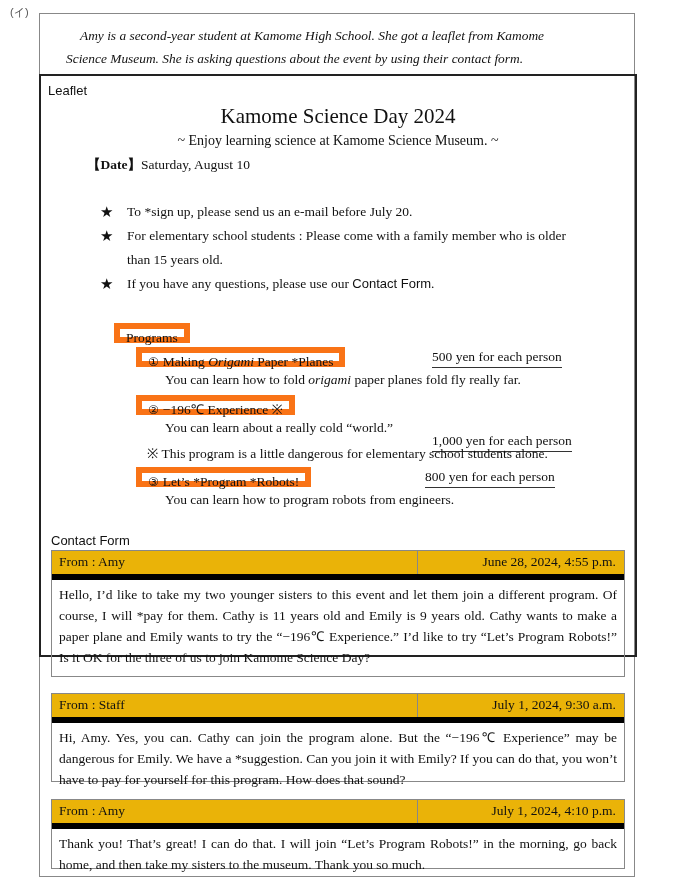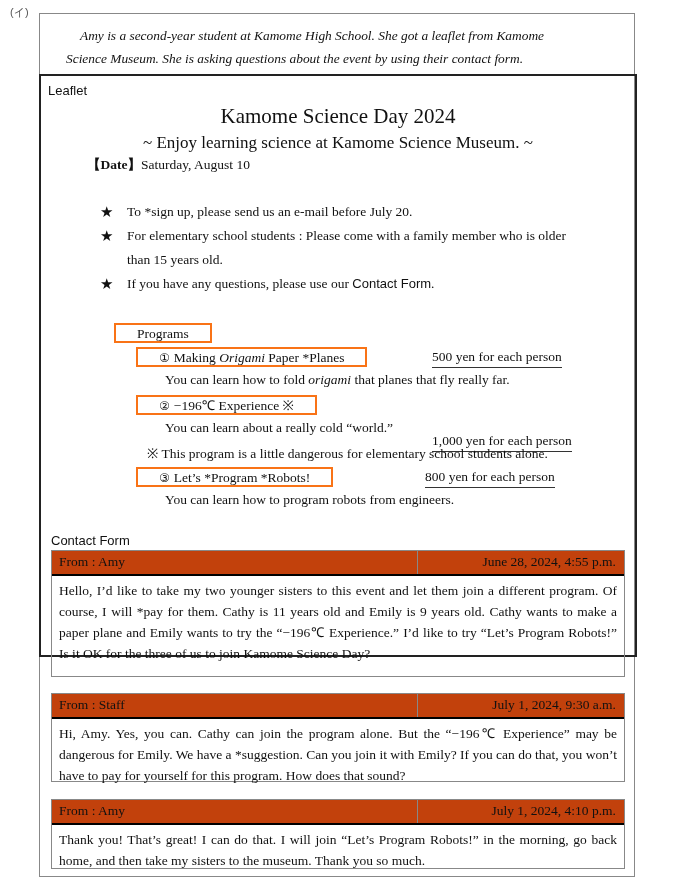--- a/index.html
+++ b/index.html
@@ -18,37 +18,37 @@
   #intro .line1 { padding-left: 14px; }
 
   #leaflet { position: absolute; left: 39px; top: 74px; width: 598px; height: 583px;
              border: 2px solid #222; box-sizing: border-box; }
   .box-label { position: absolute; font-family: "Liberation Sans", sans-serif; font-size: 13px; color: #111; }
   #leaflet-label { left: 7px; top: 7px; }
 
   #leaflet-title { position: absolute; left: 0; width: 100%; top: 28px; text-align: center;
                    font-family: "Liberation Serif", serif; font-size: 21px; }
   #leaflet-sub { position: absolute; left: 0; width: 100%; top: 57px; text-align: center;
-                 font-family: "Liberation Serif", serif; font-size: 17px; }
+                 font-family: "Liberation Serif", serif; font-size: 14px; }
 
   .line { position: absolute; font-family: "Liberation Serif", serif; font-size: 13.5px; white-space: nowrap; }
   .bracket { font-weight: bold; }
   .star { position: absolute; font-size: 15px; font-family: "DejaVu Sans", sans-serif; }
   .ctf { font-family: "Liberation Sans", sans-serif; font-size: 13px; }
 
-  .boxed { position: absolute; border: 2px solid #f97316; box-sizing: border-box; padding: 0 21px;
+  .boxed { position: absolute; border: 6px solid #f97316; box-sizing: border-box; padding: 0 6px;
            font-family: "Liberation Serif", serif; font-size: 13.5px; height: 20px; line-height: 18px; white-space: nowrap; }
   .price { position: absolute; font-family: "Liberation Serif", serif; font-size: 13.5px; white-space: nowrap;
            border-bottom: 1px solid #333; line-height: 18px; padding-bottom: 1px; }
   .circ { font-family: "DejaVu Sans", sans-serif; font-size: 12px; margin-right: 4px; }
 
   #contact-label { left: 51px; top: 533px; position: absolute; }
 
   .msg { position: absolute; left: 51px; width: 574px; border: 1px solid #888; box-sizing: border-box; }
-  .msg-head { height: 23px; background: #c2410c; border-bottom: 2px solid #000000; display: flex;
+  .msg-head { height: 23px; background: #eab308; border-bottom: 6px solid #000000; display: flex;
               font-family: "Liberation Serif", serif; font-size: 13.5px; line-height: 22px; }
   .msg-from { width: 366px; border-right: 1px solid #888; padding-left: 7px; box-sizing: border-box; }
   .msg-date { flex: 1; text-align: right; padding-right: 8px; }
   .msg-body { padding: 4px 7px 4px 7px; font-family: "Liberation Serif", serif; font-size: 13.5px;
               line-height: 21px; text-align: justify; }
 </style>
 </head>
 <body>
 
 <div id="q-label">(イ)</div>
@@ -81,21 +81,21 @@
     <span>If you have any questions, please use our </span><span class="ctf">Contact Form</span><span>.</span>
   </div>
 
   <div class="boxed" style="left:73px; top:247px;">Programs</div>
 
   <div class="boxed" style="left:95px; top:271px;">
     <span class="circ">①</span><span>Making </span><i>Origami</i><span> Paper *Planes</span>
   </div>
   <div class="price" style="left:391px; top:272px;">500 yen for each person</div>
   <div class="line" style="left:124px; top:296px;">
-    <span>You can learn how to fold </span><i>origami</i><span> that planes that fly really far.</span>
+    <span>You can learn how to fold </span><i>origami</i><span> paper planes fold fly really far.</span>
   </div>
 
   <div class="boxed" style="left:95px; top:319px;">
     <span class="circ">②</span><span>−196℃ Experience ※</span>
   </div>
   <div class="price" style="left:391px; top:320px;margin-top:36px;">1,000 yen for each person</div>
   <div class="line" style="left:124px; top:344px;">You can learn about a really cold “world.”</div>
   <div class="line" style="left:106px; top:368px;">※ This program is a little dangerous for elementary school students alone.</div>
 
   <div class="boxed" style="left:95px; top:391px;">

